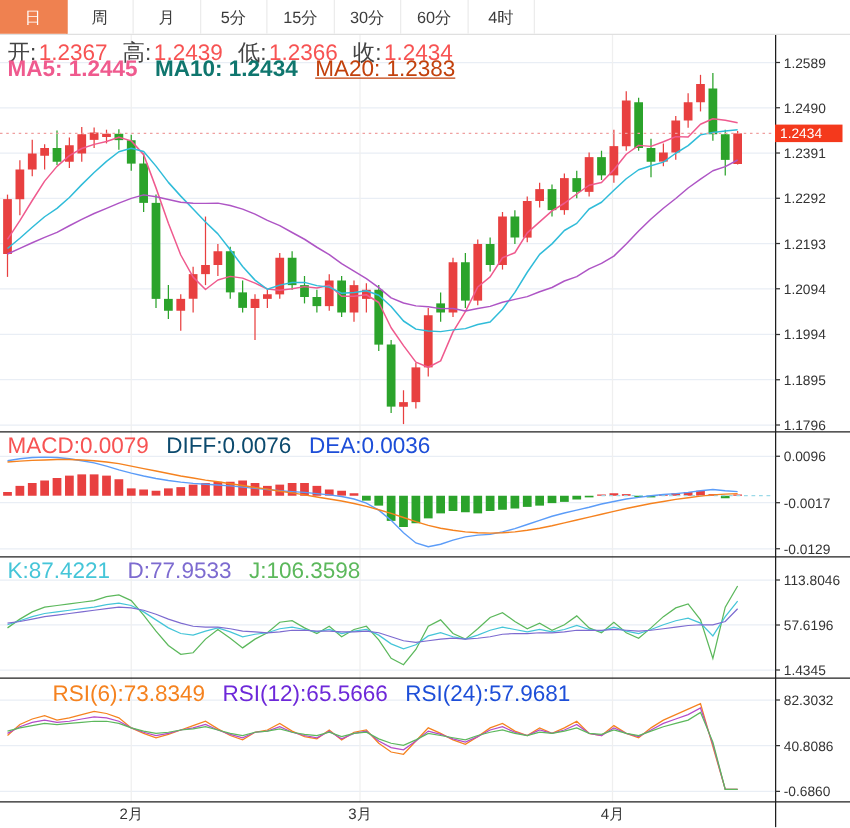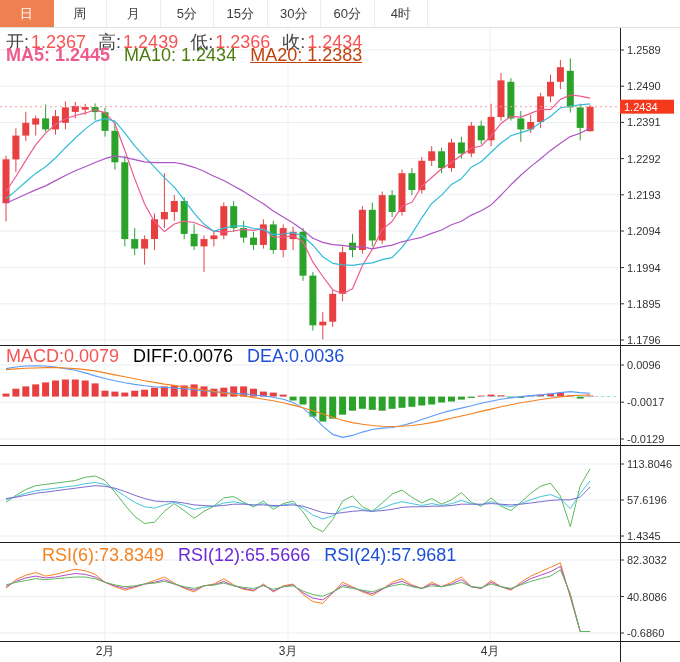--- a/index.html
+++ b/index.html
@@ -294,21 +294,24 @@
       <text x="490" y="655" font-size="12" fill="#333333" font-family="Liberation Sans, DejaVu Sans, sans-serif" text-anchor="middle">4月</text>
       <line x1="0" y1="106.68348045397175" x2="620" y2="106.68348045397175" stroke="#f09f9f" stroke-dasharray="2 3"></line>
       <rect x="620" y="99.68348045397175" width="54" height="14" fill="#f4391c"></rect>
       <text x="624" y="110.68348045397175" font-size="11" fill="#ffffff" font-family="Liberation Sans, DejaVu Sans, sans-serif">1.2434</text>
     </svg>
 
   <div class="ov ohlc" style="top:30px">
     <span style="color: rgb(68, 68, 68);">开:</span><span style="color: rgb(247, 83, 83);">1.2367</span><span class="gap" style="color: rgb(68, 68, 68);">高:</span><span style="color: rgb(247, 83, 83);">1.2439</span><span class="gap" style="color: rgb(68, 68, 68);">低:</span><span style="color: rgb(247, 83, 83);">1.2366</span><span class="gap" style="color: rgb(68, 68, 68);">收:</span><span style="color: rgb(247, 83, 83);">1.2434</span>
   </div>
   <div class="ov" style="top:45px">
-    <span style="color: rgb(239, 90, 142); font-weight: bold;">MA5: 1.2445</span><span style="color: #4d7c0f;">MA10: 1.2434</span><span style="color: #c2410c; text-decoration: underline;">MA20: 1.2383</span>
+    <span style="color: rgb(239, 90, 142); font-weight: bold;">MA5: 1.2445</span><span style="color: #0f766e; font-weight: bold;">MA10: 1.2434</span><span style="color: #c2410c; text-decoration: underline;">MA20: 1.2383</span>
   </div>
   <div class="ov" style="top:346px">
-    <span style="color: rgb(247, 83, 83);">MACD:0.0079</span><span style="color: #000000;">DIFF:0.0076</span><span style="color: #1d4ed8;">DEA:0.0036</span>
+    <span style="color: rgb(247, 83, 83);">MACD:0.0079</span><span style="color: #0c4a6e;">DIFF:0.0076</span><span style="color: #1d4ed8;">DEA:0.0036</span>
+  </div>
+  <div class="ov" style="top:446px">
+    <span style="color: rgb(69, 197, 216);">K:87.4221</span><span style="color: rgb(125, 107, 208);">D:77.9533</span><span style="color: rgb(92, 184, 92);">J:106.3598</span>
   </div>
   <div class="ov" style="top:545px">
     <span style="color: rgb(245, 130, 31); margin-left: 36px;">RSI(6):73.8349</span><span style="color: #6d28d9;">RSI(12):65.5666</span><span style="color: #1d4ed8;">RSI(24):57.9681</span>
   </div>
 </div>
 
 </body></html>

